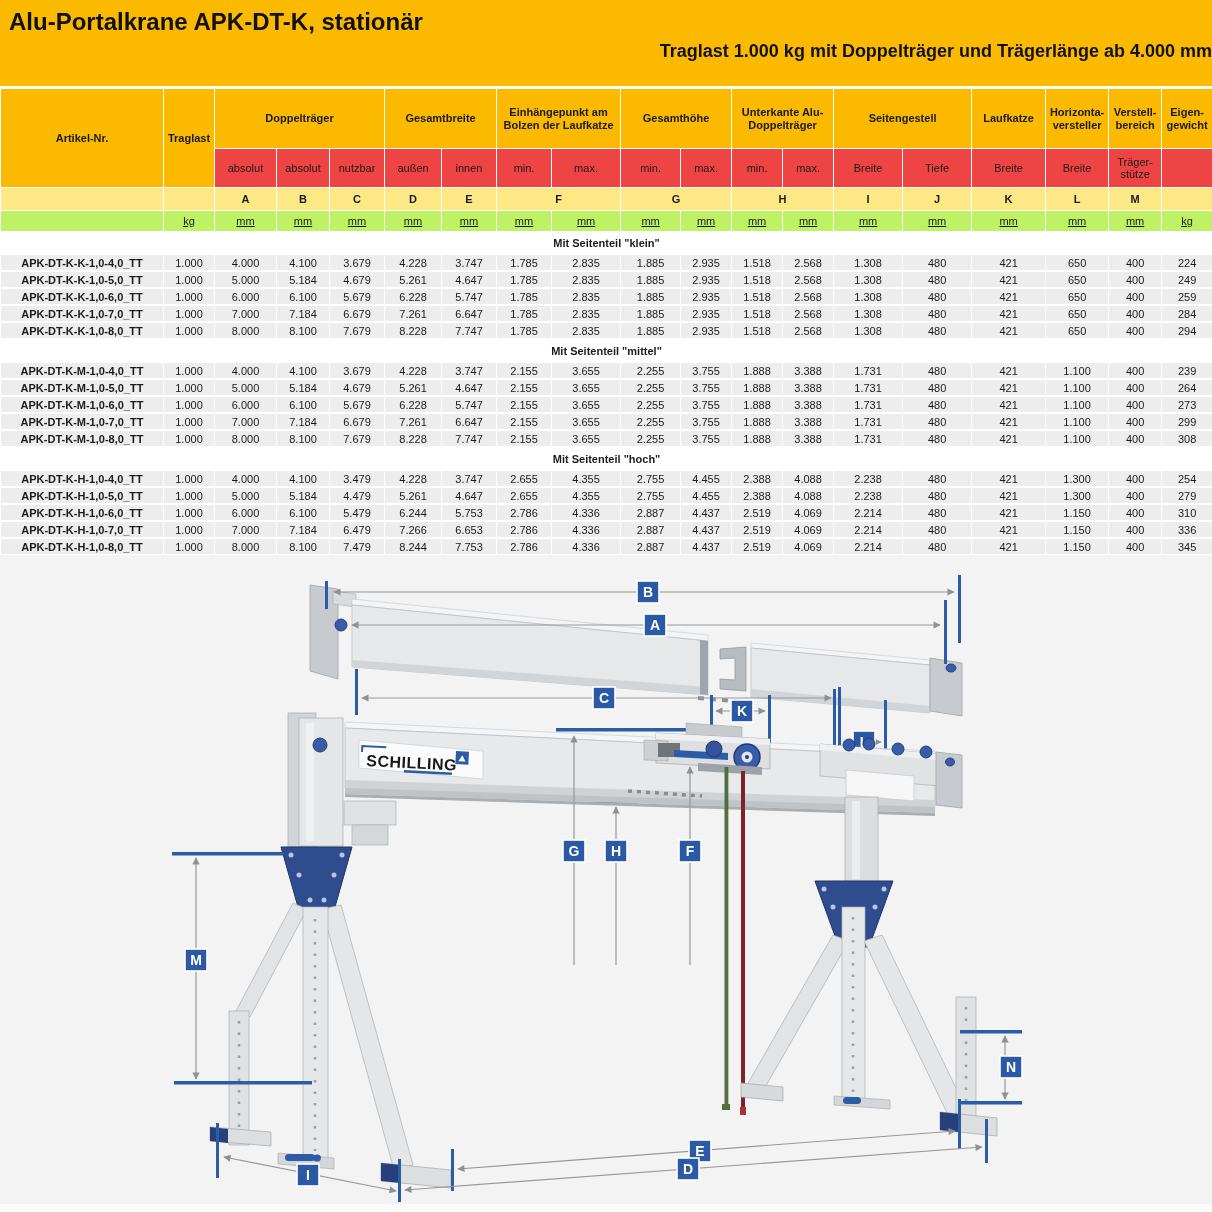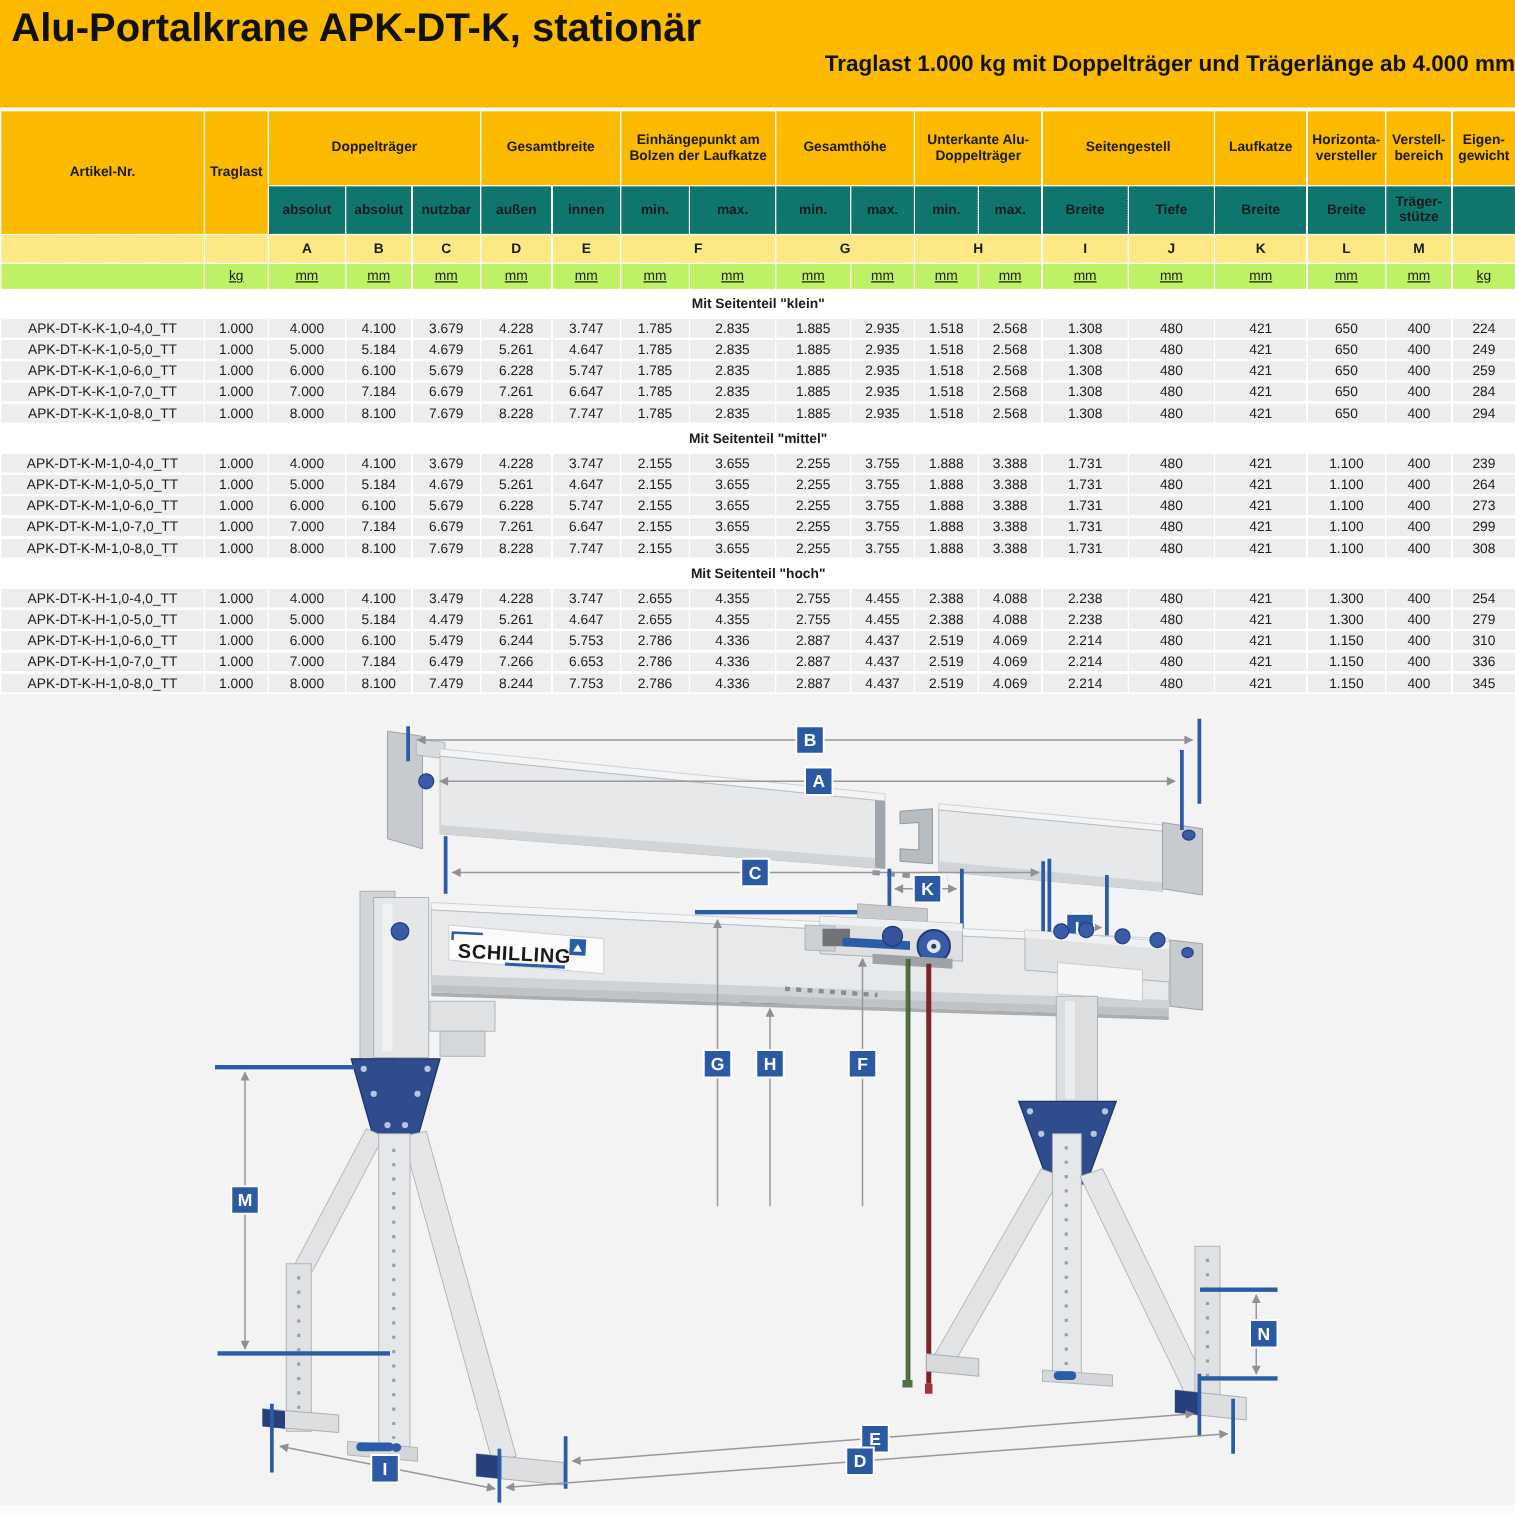--- a/index.html
+++ b/index.html
@@ -1,35 +1,35 @@
 <!DOCTYPE html>
 <html><head>
 <meta charset="utf-8">
 <style>
   html,body{margin:0;padding:0;background:#fff;}
   #page{position:relative;width:1212px;height:1212px;overflow:hidden;
         font-family:"Liberation Sans",sans-serif;background:#fff;}
   
   #banner{width:1212px;height:86px;background:#FBBA00;box-sizing:border-box;
           padding:7px 0 0 9px;}
-  #banner h1{margin:0;font-size:32px;line-height:30px;font-weight:bold;color:#111;}
+  #banner h1{margin:0;font-size:24px;line-height:30px;font-weight:bold;color:#111;}
   #banner h2{margin:2px 0 0 0;font-size:18px;line-height:24px;font-weight:bold;color:#111;text-align:right;}
   
   table.spec{border-collapse:collapse;table-layout:fixed;width:1212px;margin-top:2px;}
   table.spec th,table.spec td{border:1px dotted #fff;overflow:hidden;
           font-size:11px;color:#1a1a1a;text-align:center;vertical-align:middle;padding:0 1px;}
   tr.r1 th{background:#FBBA00;height:59px;font-weight:bold;line-height:13px;}
-  tr.r2 th{background:#0f766e;height:38px;font-weight:bold;line-height:12px;word-wrap:break-word;}
+  tr.r2 th{background:#ef4444;height:38px;font-weight:normal;line-height:12px;word-wrap:break-word;}
   tr.r3 th{background:#FDE886;height:22px;font-weight:bold;}
   tr.r4 th{background:#bef264;height:20px;font-weight:normal;text-decoration:underline;}
   td.gap{background:#fff;height:22px;text-align:left;vertical-align:bottom;
          font-weight:bold;font-size:12px;color:#E6007E;padding:0 0 3px 6px;}
   tr.data td{background:#EDEDED;height:15px;border-bottom:2px solid #fff;
              border-left:1px dotted #fff;border-right:1px dotted #fff;border-top:none;}
-  tr.data td.art{font-weight:normal;}
+  tr.data td.art{font-weight:bold;}
   
   #diagram{position:absolute;left:0;top:555px;width:1212px;height:657px;}
   svg text.dim{font-family:"Liberation Sans",sans-serif;font-size:14px;font-weight:bold;fill:#fff;}
   svg text.brand{font-family:"Liberation Sans",sans-serif;font-size:16px;font-weight:bold;
                  fill:#16181a;letter-spacing:.5px;}
 </style>
 </head>
 <body>
 
 <div id="page">

